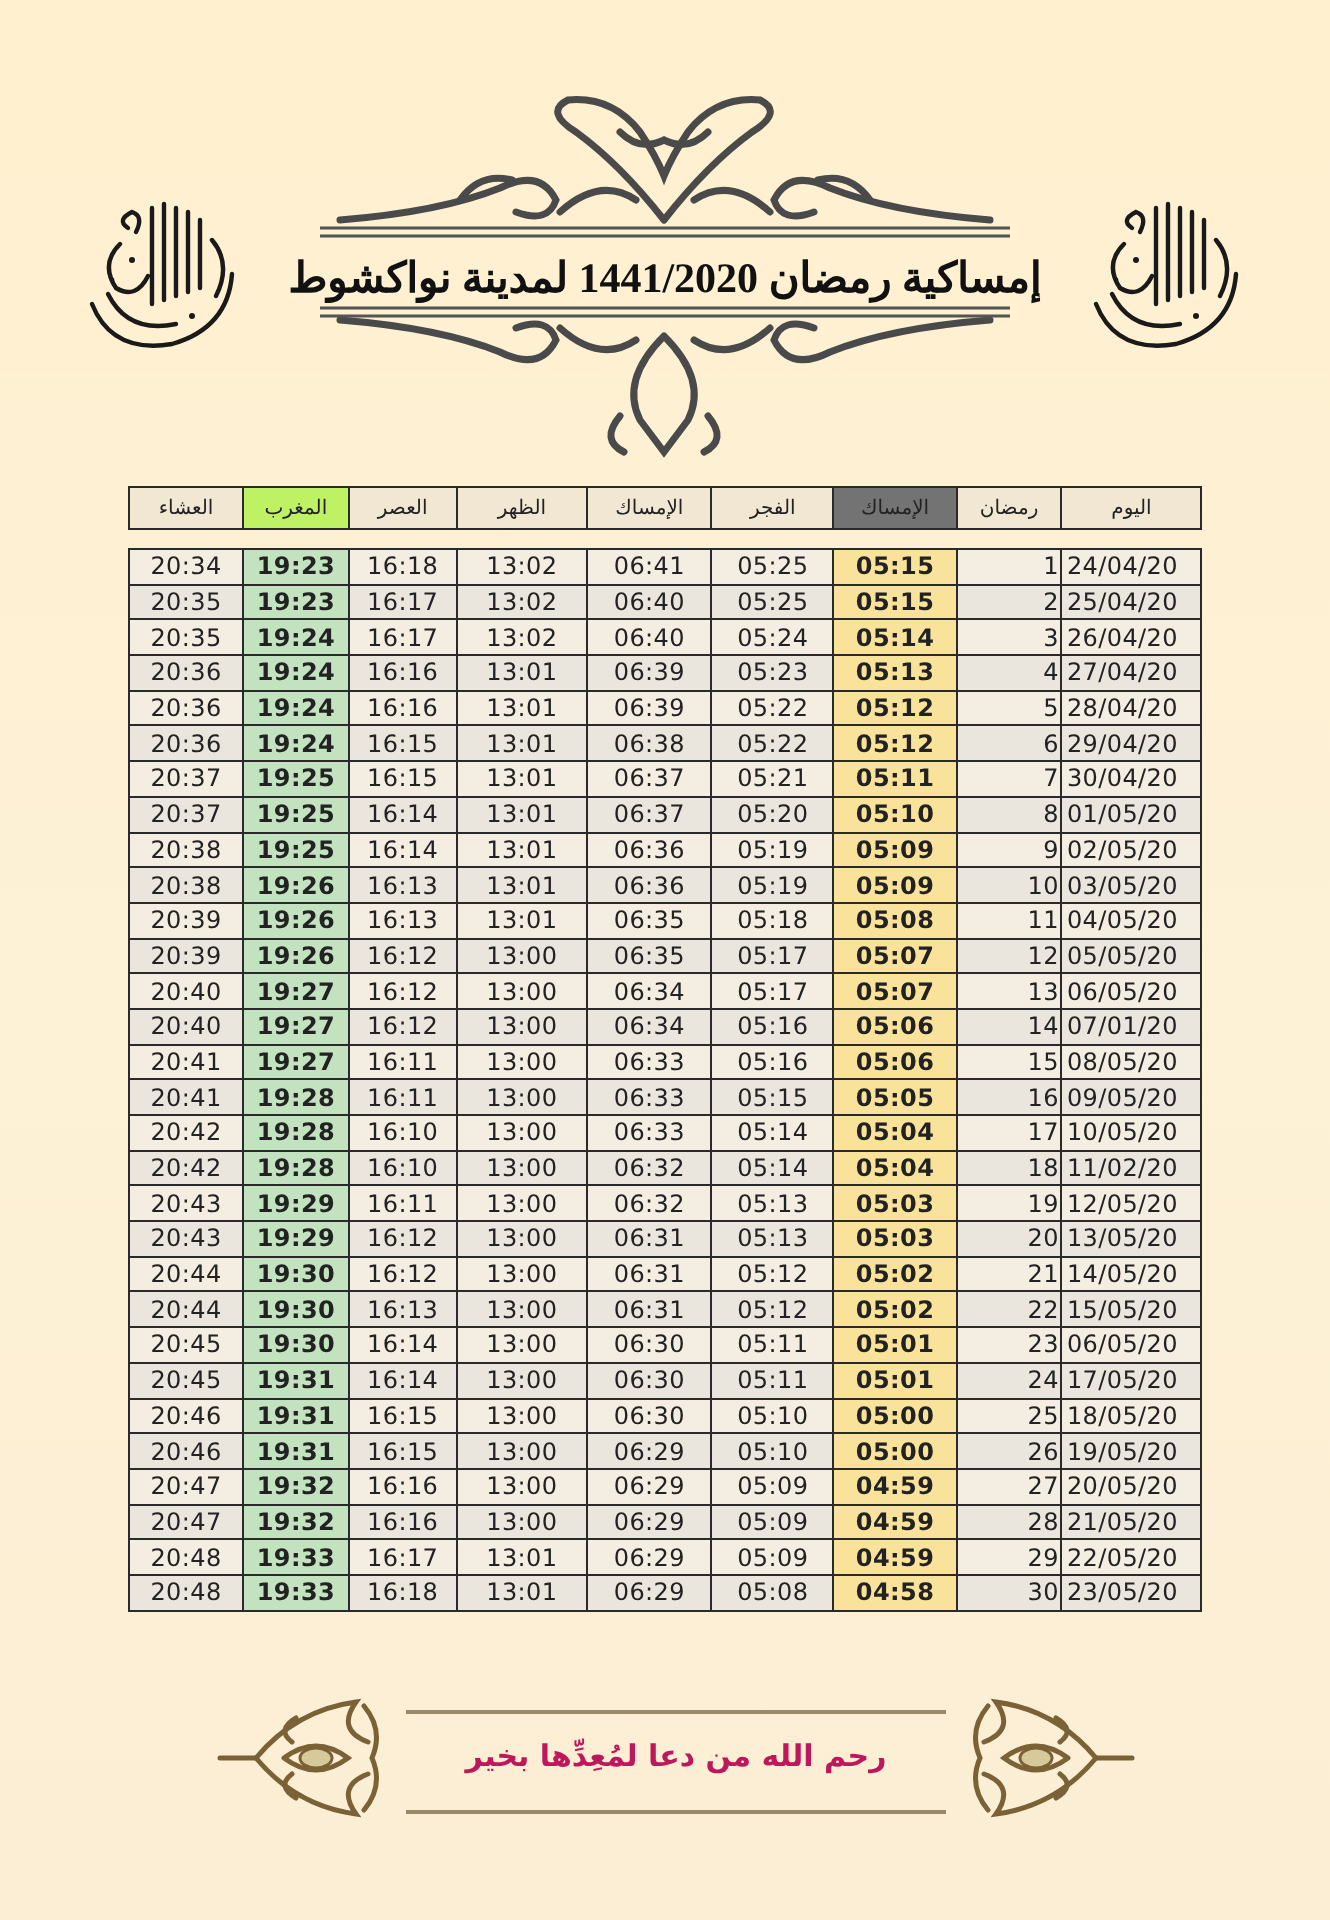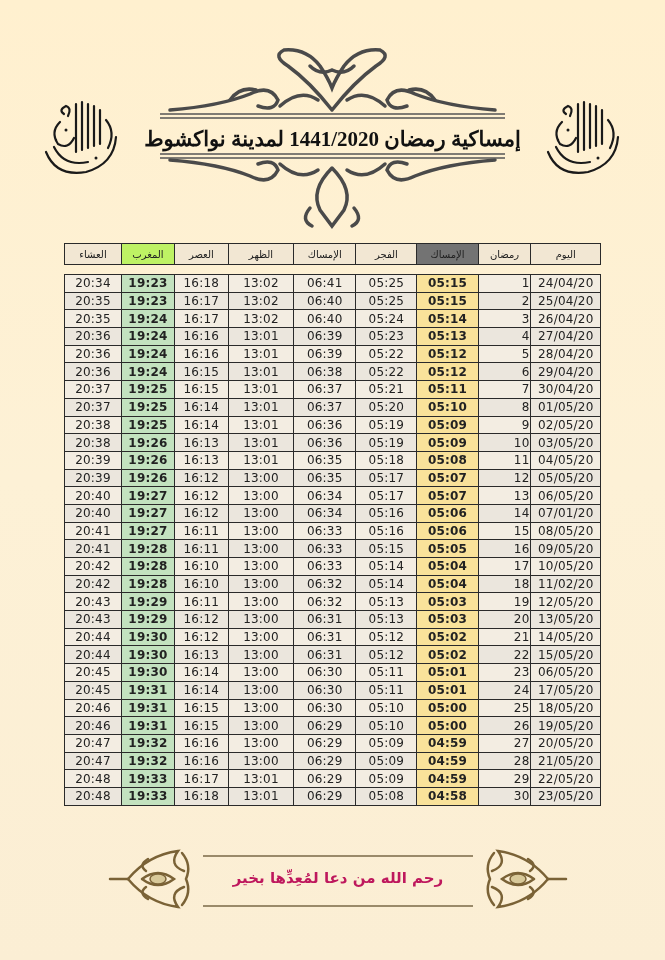--- a/index.html
+++ b/index.html
@@ -43,21 +43,21 @@
   .data td {
     border:1.5px solid #2a2a2a; height:16.7px; padding:0 2px;
     font-size:12px; text-align:center; color:#222;
     font-family:"DejaVu Sans", sans-serif; letter-spacing:0.2px;
   }
   .data:nth-child(odd) td { background:#f3ede2; }
   .data:nth-child(even) td { background:#ebe6dd; }
   .data td.maghrib { background:#c3e2bf !important; font-weight:bold;margin-left:19px; }
   .data td.imsak { background:#f9e29a !important; font-weight:bold; }
   .data td.ramadan { text-align:right; padding-right:1px; }
-  .data td.day { text-align:center; padding-left:2px; }
+  .data td.day { text-align:left; padding-left:2px; }
 
   
   .footer { position:absolute; left:108px; top:843px; width:460px; height:70px; }
   .footer .line { position:absolute; left:95px; right:95px; height:1.5px; background:#9a8a6a; }
   .footer .line.top { top:12px; }
   .footer .line.bottom { top:62px; }
   .footer .prayer {
     position:absolute; left:90px; right:90px; top:26px; text-align:center;
     font-size:15px; font-weight:bold; color:#be185d; direction:rtl;
   }

